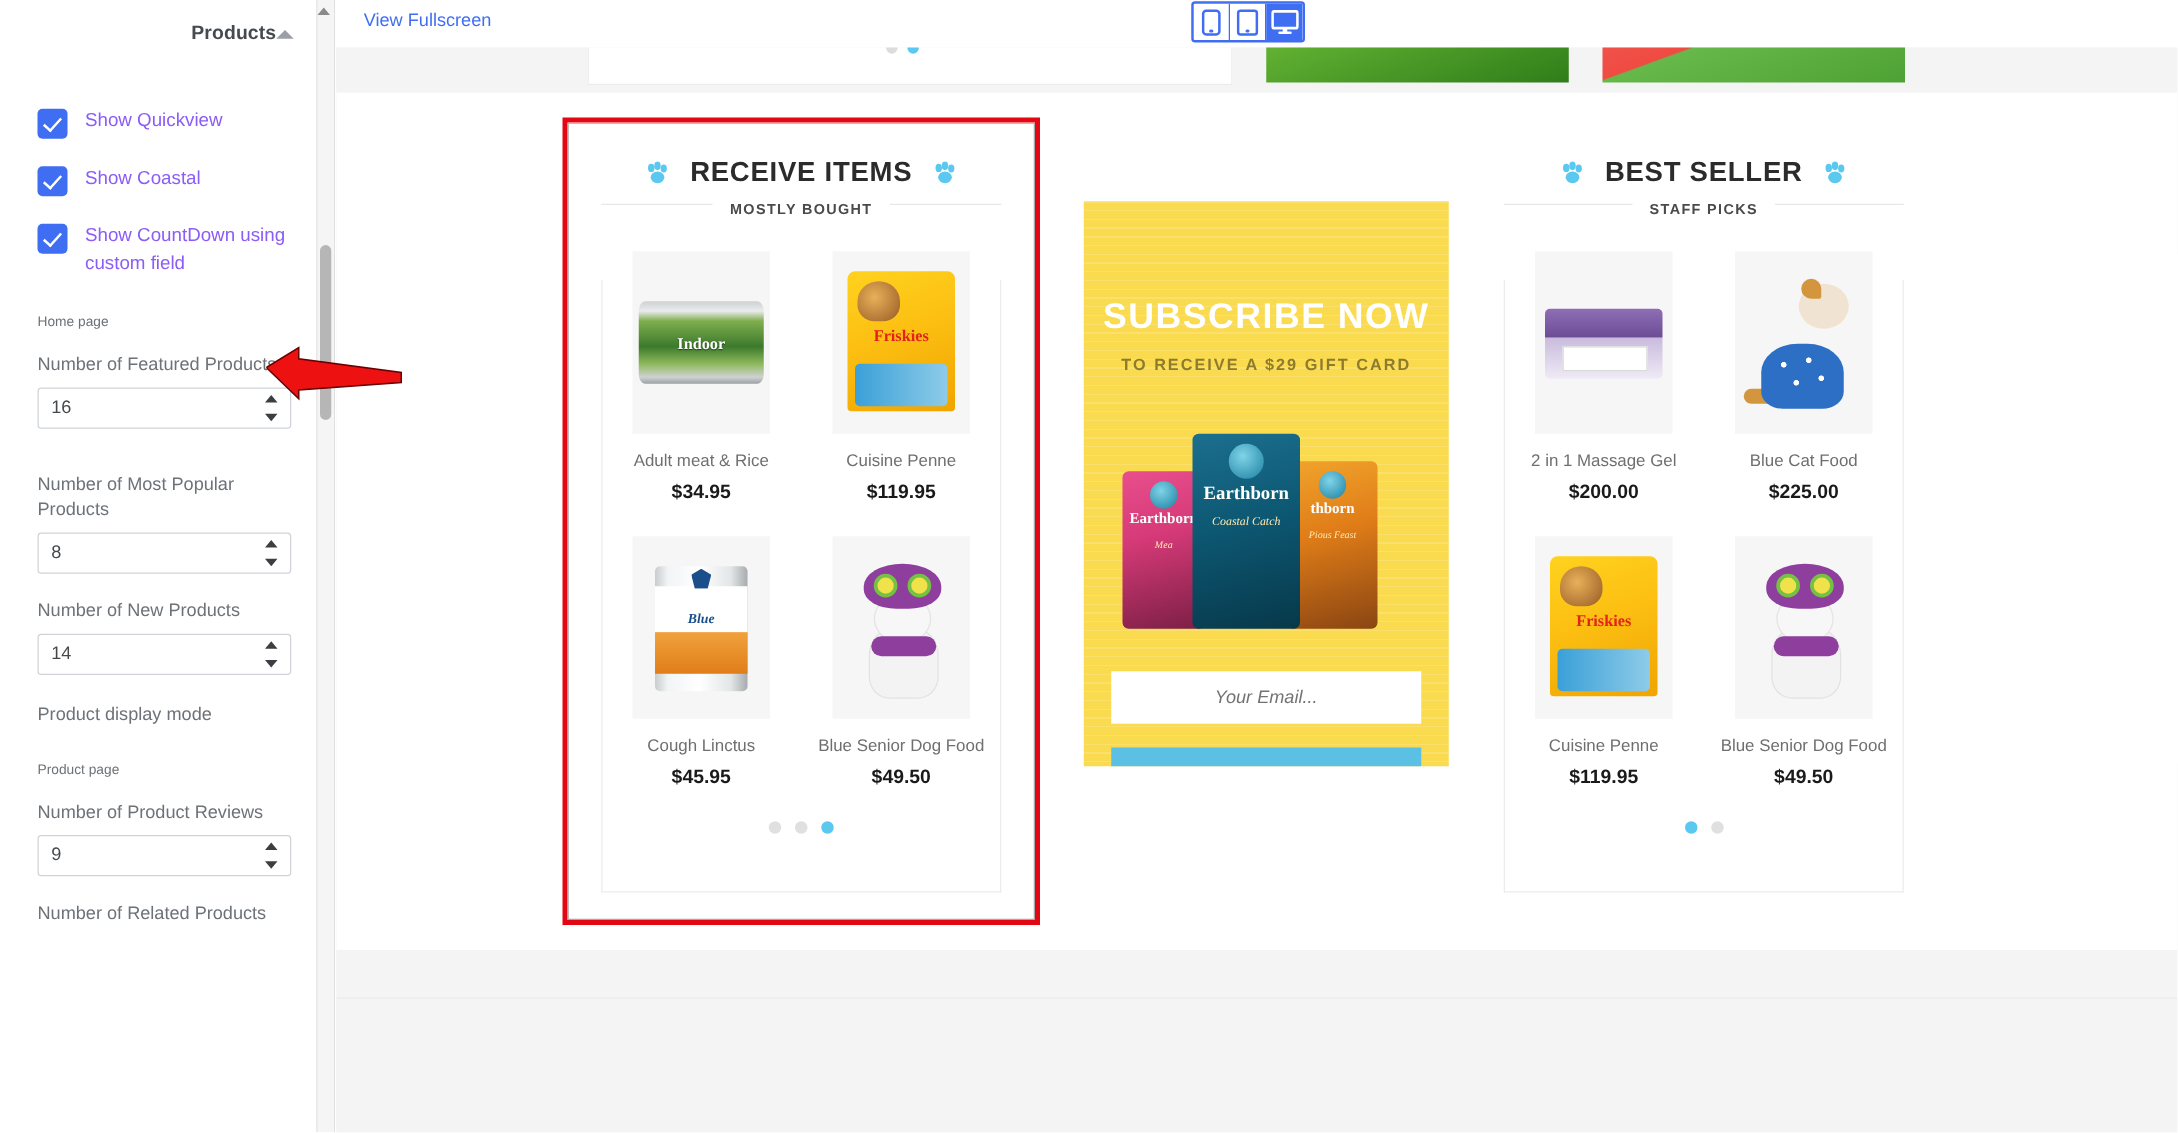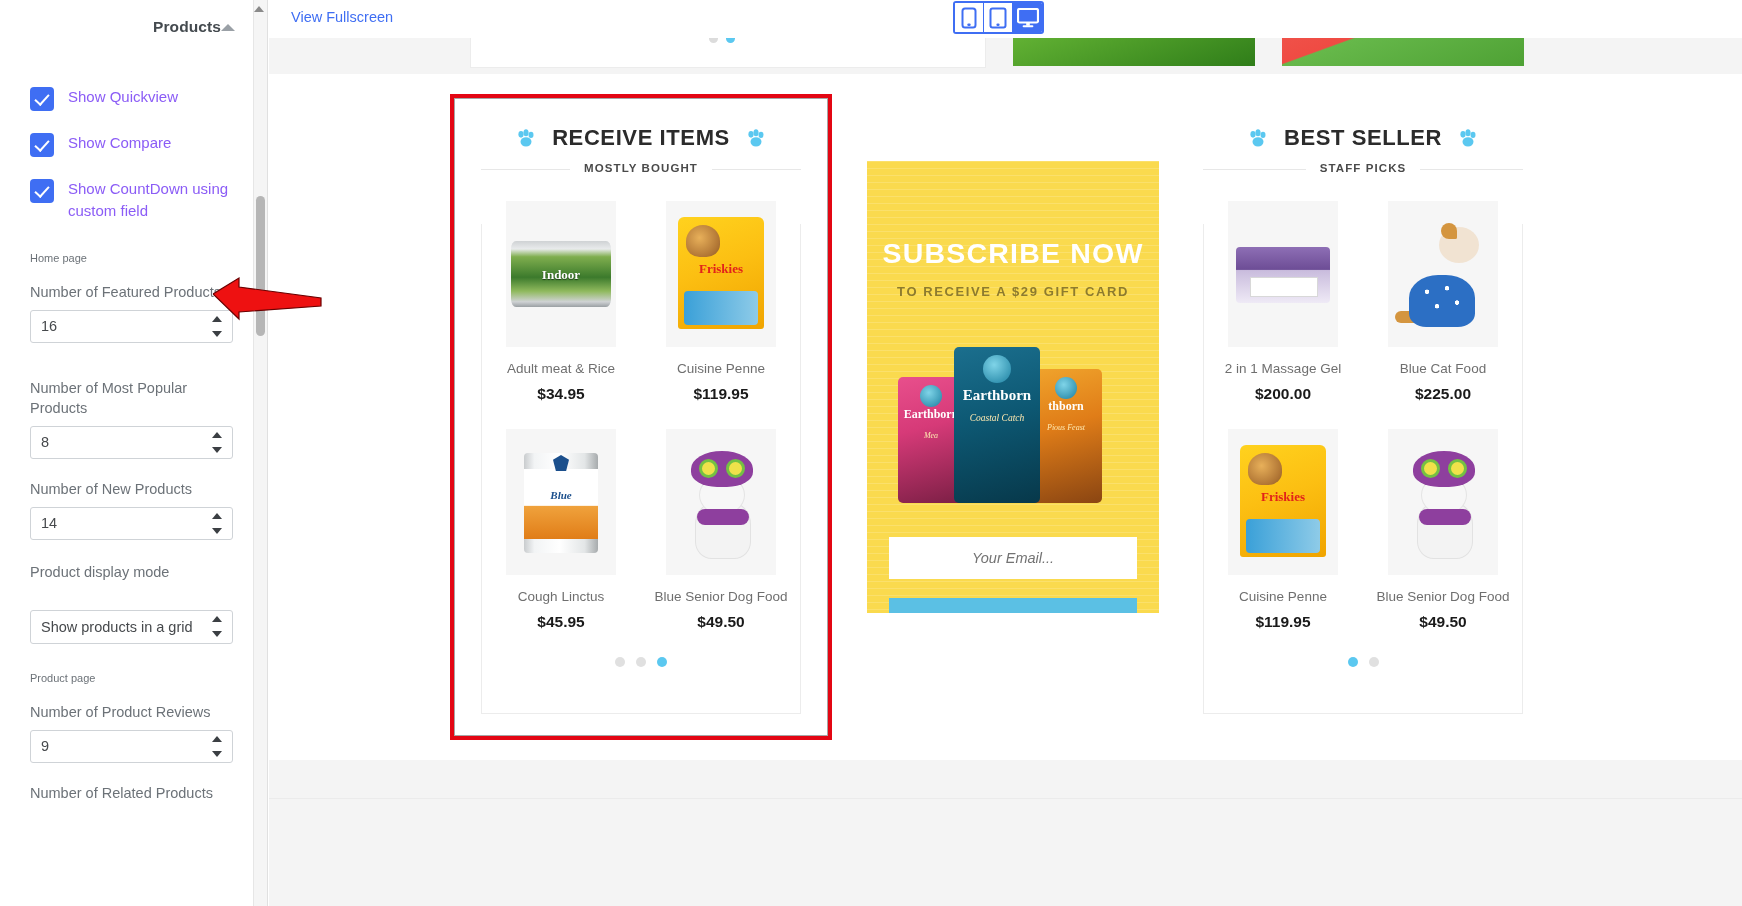--- a/index.html
+++ b/index.html
@@ -205,21 +205,21 @@
     display: flex; align-items: center; justify-content: center;
     gap: 16px;
     padding-top: 26px;
   }
   .panel-title {
     font-size: 22px; font-weight: bold; color: #2b2b2b;
     letter-spacing: .6px;
   }
   .paw { width: 20px; height: 19px; display: block; }
   .panel-sub {
-    display: flex; align-items: center;
+    display: flex; 
     margin: 12px 26px 0 26px;
   }
   .panel-sub .rule { flex: 1 1 auto; height: 1px; background: #e7e7e7; }
   .panel-sub .txt {
     font-size: 11.5px; font-weight: bold; color: #4a4a4a;
     letter-spacing: 1.1px; padding: 0 14px;
     transform: translateY(-1px);
   }
   .grid2 {
     display: grid;
@@ -523,21 +523,21 @@
 
     <div style="height:46px"></div>
 
     <div class="checkrow">
       <div class="cbox"></div>
       <div class="cbox-label">Show Quickview</div>
     </div>
 
     <div class="checkrow">
       <div class="cbox"></div>
-      <div class="cbox-label">Show Compare</div>
+      <div class="cbox-label">Show Coastal</div>
     </div>
 
     <div class="checkrow">
       <div class="cbox"></div>
       <div class="cbox-label">Show CountDown using custom field</div>
     </div>
 
     <div class="section-title">Home page</div>
 
     <div class="field-label">Number of Featured Products</div>
@@ -561,27 +561,20 @@
     <div class="field-label">Number of New Products</div>
     <div class="inputwrap">
       <span class="val">14</span>
       <span class="spinner">
           <i class="up"></i>
           <i class="dn"></i>
         </span>
     </div>
 
     <div class="field-label" style="margin-top:22px">Product display mode</div>
-    <div class="selectwrap" style="margin-top:28px">
-      <span class="val">Show products in a grid</span>
-      <span class="spinner">
-          <i class="up"></i>
-          <i class="dn"></i>
-        </span>
-    </div>
 
     <div class="section-title" style="margin-top:28px">Product page</div>
 
     <div class="field-label">Number of Product Reviews</div>
     <div class="inputwrap">
       <span class="val">9</span>
       <span class="spinner">
           <i class="up"></i>
           <i class="dn"></i>
         </span>

